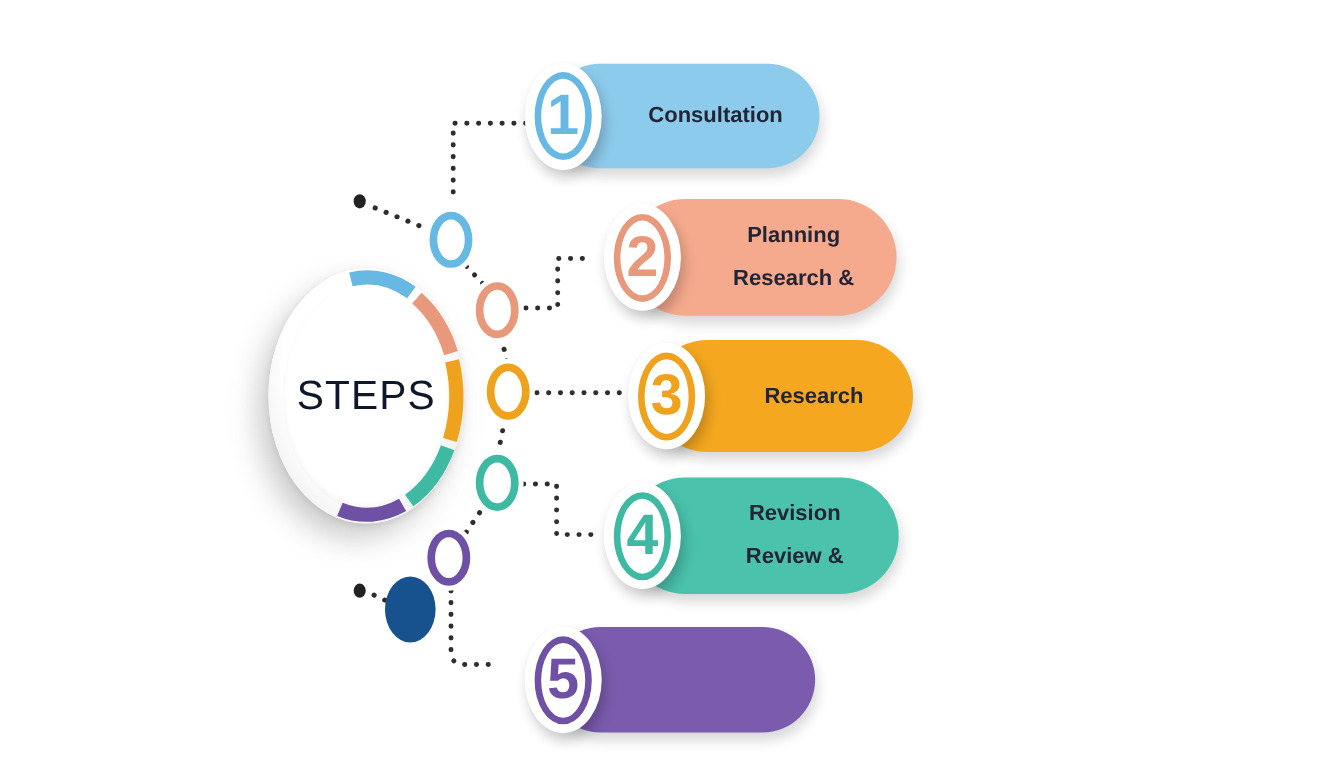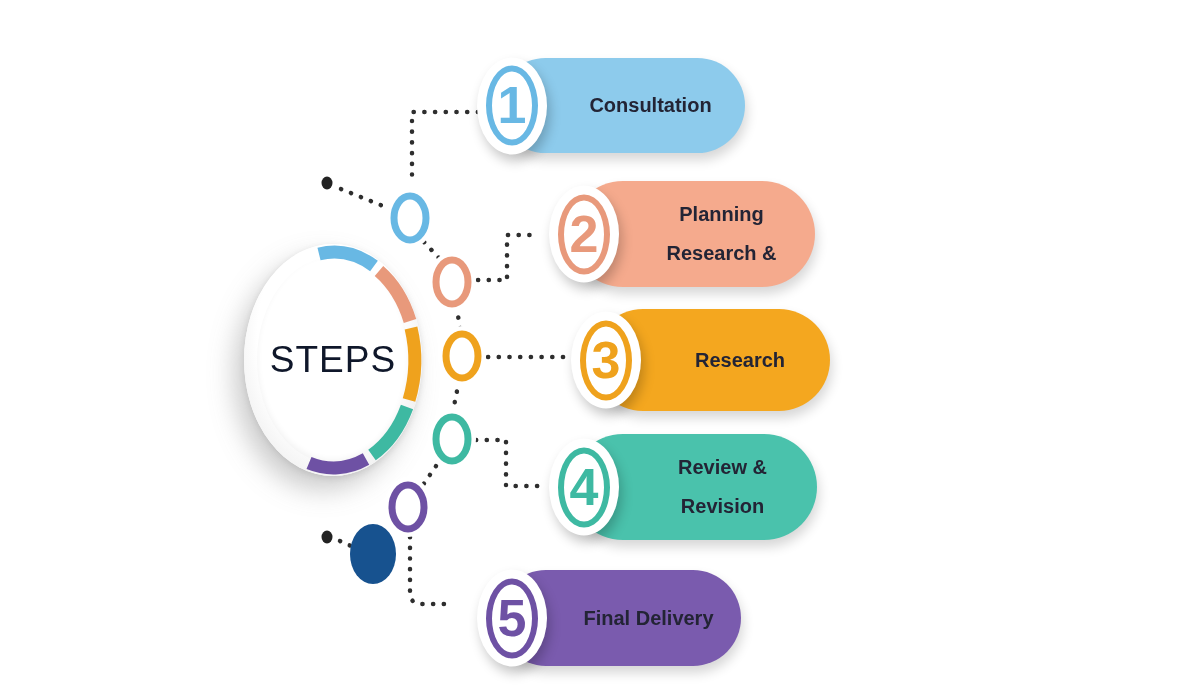--- a/index.html
+++ b/index.html
@@ -157,30 +157,26 @@
     </div>
   </div>
 
   <div class="pill pill-3" style="--pill: #4ac2ac; --accent: #3eb9a2;">
     <div class="badge">
       <div class="badge-ring">
         <span class="badge-num">4</span>
       </div>
     </div>
     <div class="label">
+      <div>Revision</div>
       <div>Review &amp;</div>
-      <div>Revision</div>
     </div>
   </div>
 
   <div class="pill pill-4" style="--pill: #7a5bae; --accent: #6e51a4;">
     <div class="badge">
       <div class="badge-ring">
         <span class="badge-num">5</span>
       </div>
     </div>
-    <div class="label">
-      <div>Final Delivery</div>
-      <div></div>
-    </div>
   </div>
 
 </div>
 
 </body></html>

